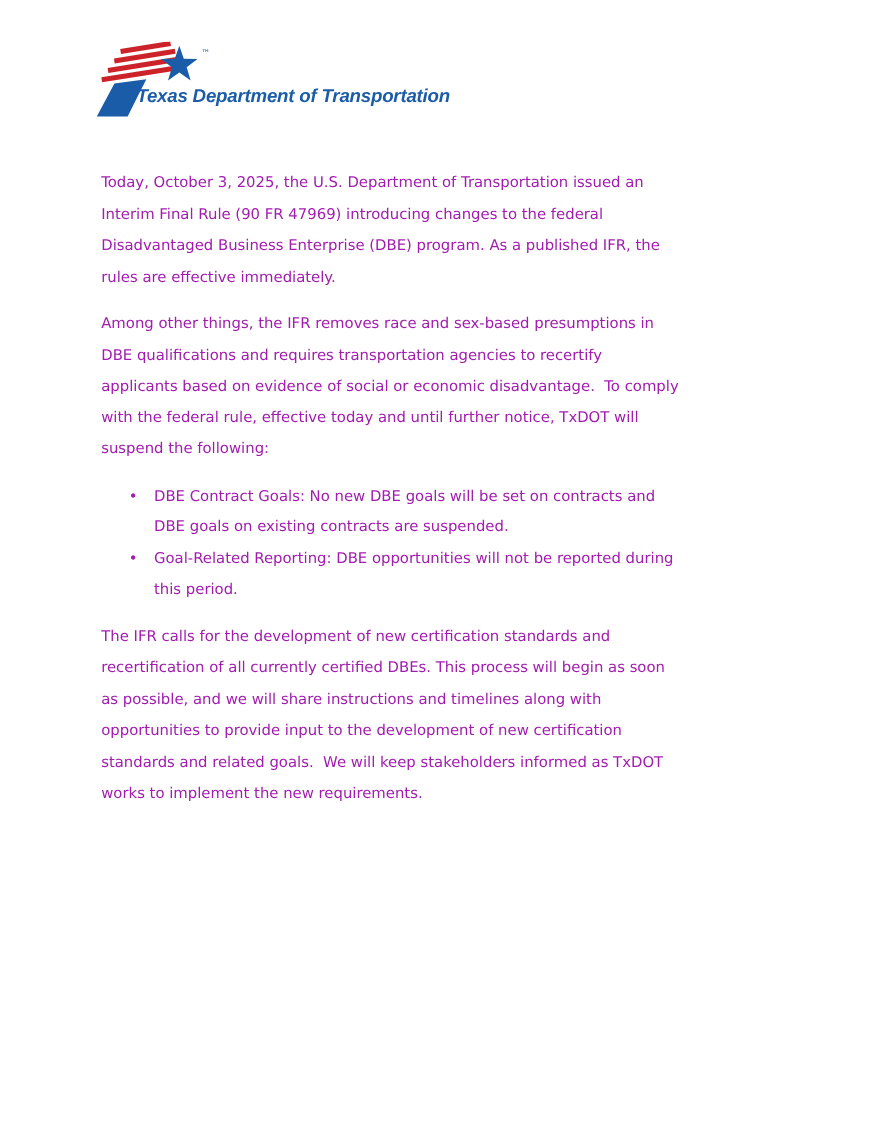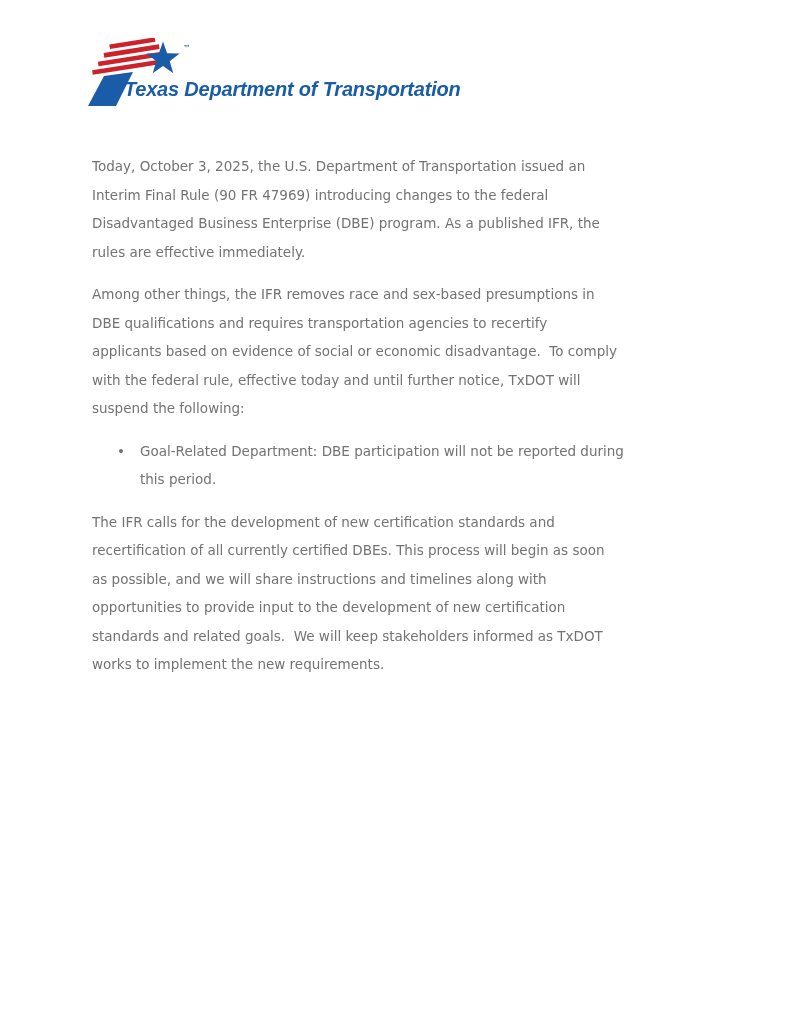--- a/index.html
+++ b/index.html
@@ -26,33 +26,33 @@
   .logo-mark {
     position: absolute;
     left: 0;
     top: 0;
   }
   .logo-word {
     position: absolute;
     left: 36px;
     top: 40px;
     font-family: "Liberation Sans", "DejaVu Sans", sans-serif;
-    font-size: 20px;
+    font-size: 17px;
     font-weight: bold;
     font-style: italic;
     letter-spacing: -0.2px;
     white-space: nowrap;
   }
   
   .content {
     position: absolute;
     left: 92px;
     top: 152px;
     width: 660px;
-    color: #737373;
+    color: #a21caf;
     font-size: 13.5px;
     line-height: 28.5px;
   }
   .para {
     margin: 0 0 14px 0;
     white-space: pre-wrap;
   }
   .bullets {
     margin: 0 0 14px 0;
     padding: 0;
@@ -101,21 +101,23 @@
 Disadvantaged Business Enterprise (DBE) program. As a published IFR, the
 rules are effective immediately.</p>
 
     <p class="para">Among other things, the IFR removes race and sex-based presumptions in
 DBE qualifications and requires transportation agencies to recertify
 applicants based on evidence of social or economic disadvantage.  To comply
 with the federal rule, effective today and until further notice, TxDOT will
 suspend the following:</p>
 
     <ul class="bullets">
-      <li>Goal-Related Department: DBE participation will not be reported during
+      <li>DBE Contract Goals: No new DBE goals will be set on contracts and
+DBE goals on existing contracts are suspended.</li>
+      <li>Goal-Related Reporting: DBE opportunities will not be reported during
 this period.</li>
     </ul>
 
     <p class="para">The IFR calls for the development of new certification standards and
 recertification of all currently certified DBEs. This process will begin as soon
 as possible, and we will share instructions and timelines along with
 opportunities to provide input to the development of new certification
 standards and related goals.  We will keep stakeholders informed as TxDOT
 works to implement the new requirements.</p>
 

